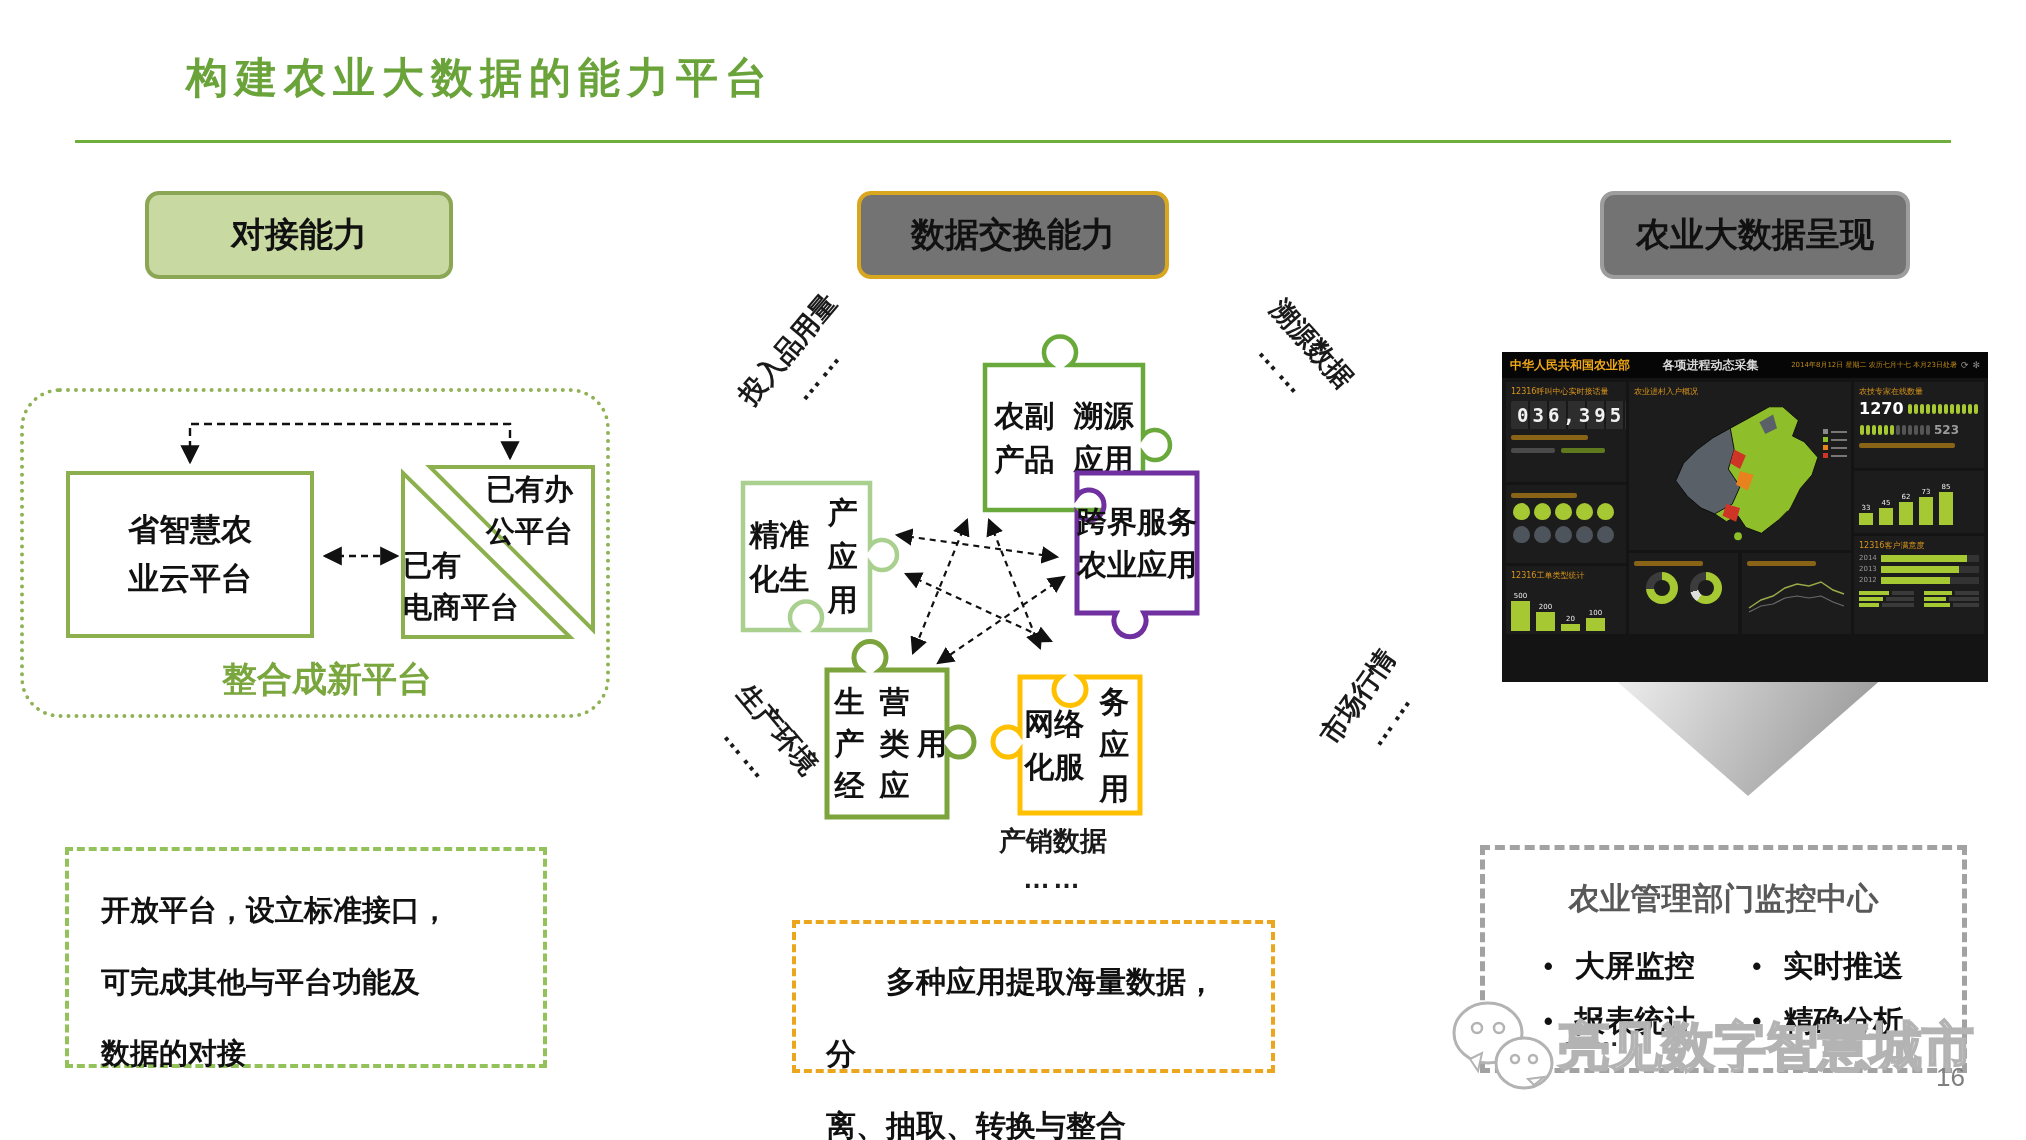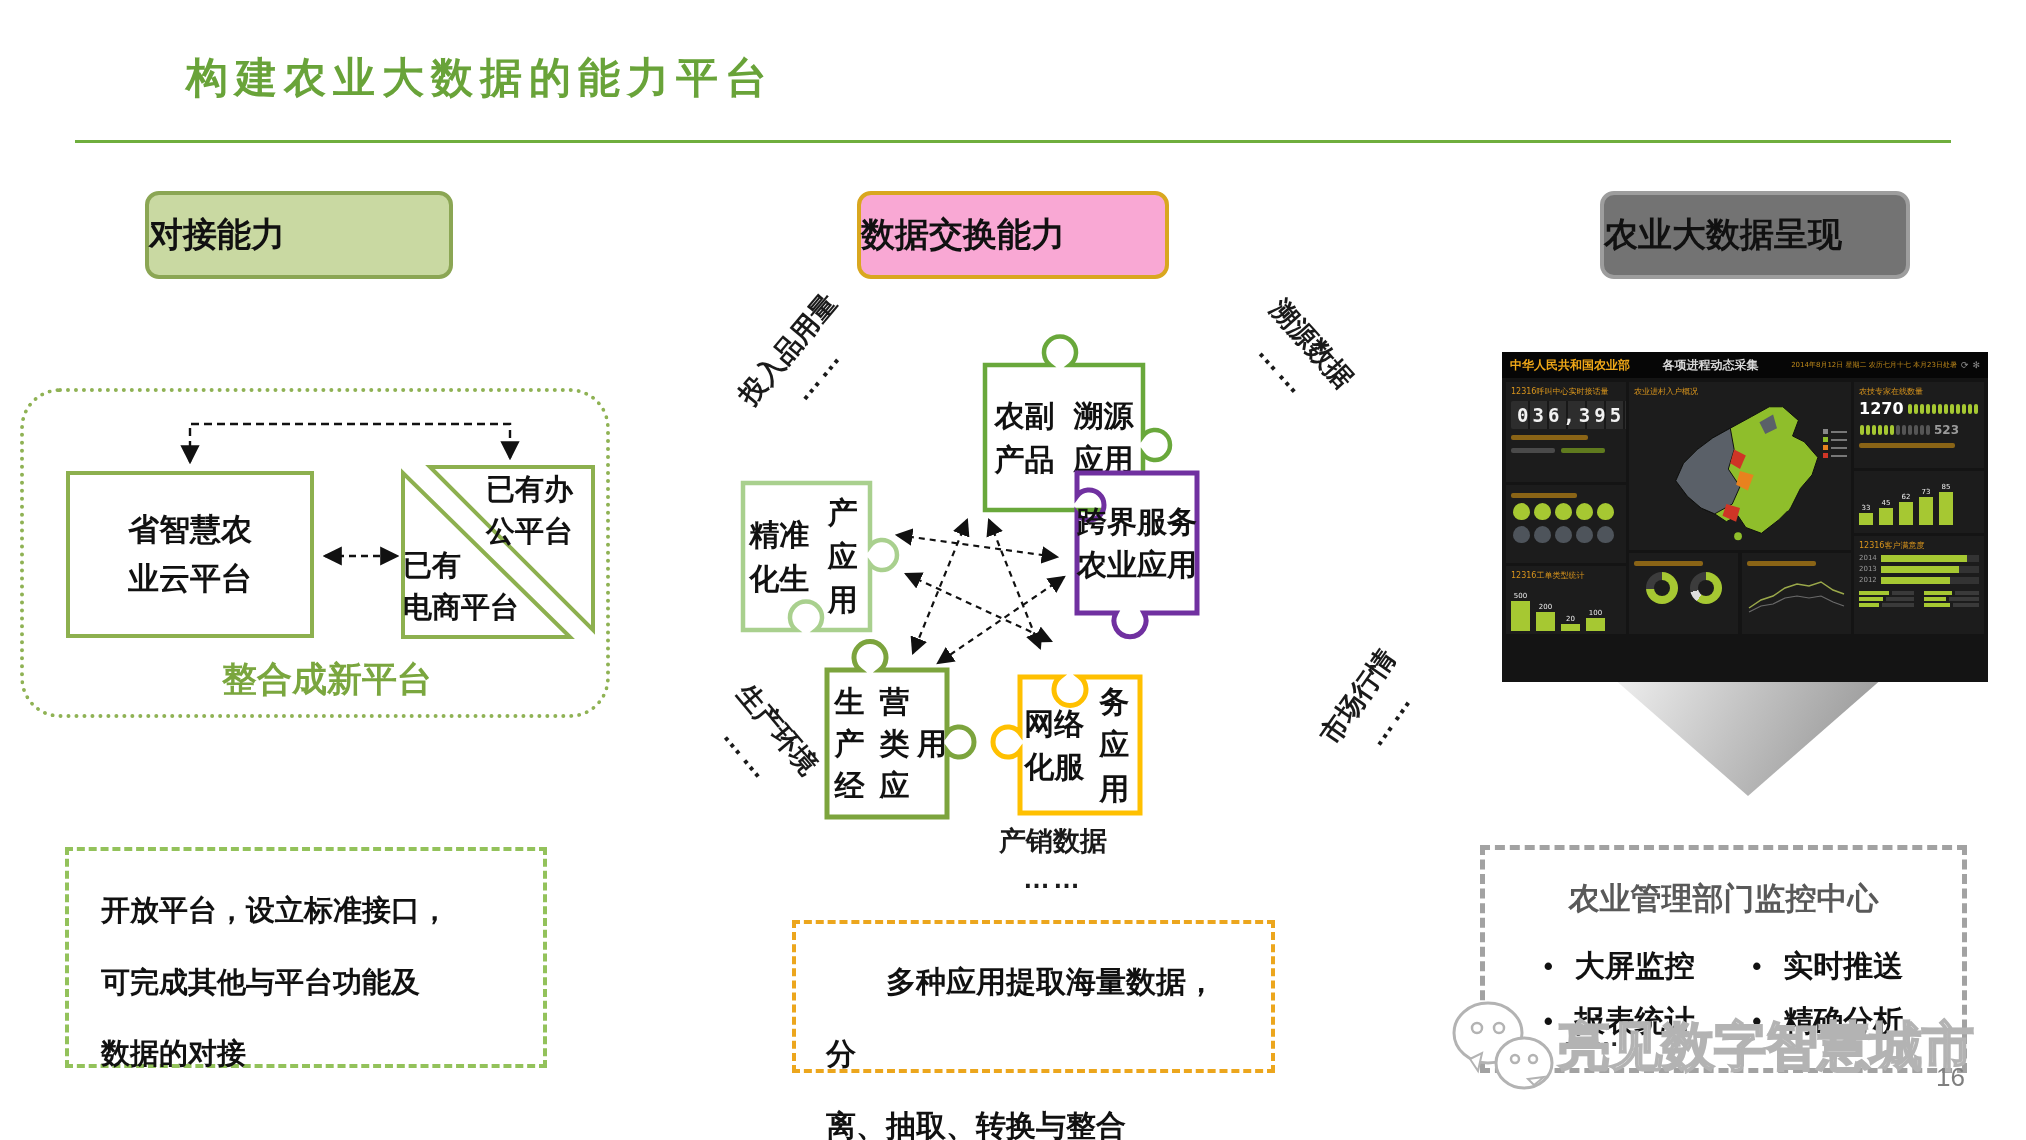--- a/index.html
+++ b/index.html
@@ -4,23 +4,23 @@
 <style>
   html,body{margin:0;padding:0;background:#fff;}
   .slide{position:relative;width:2026px;height:1140px;background:#fff;overflow:hidden;
          font-family:"Liberation Sans","DejaVu Sans",sans-serif;color:#111;}
   
   #slide-title{position:absolute;left:186px;top:50px;font-size:42px;font-weight:bold;
                letter-spacing:7px;color:#69a339;}
   #title-rule{position:absolute;left:75px;top:140px;width:1876px;height:3px;background:#6fae3d;}
   
   .cap{position:absolute;top:191px;height:88px;border-radius:14px;display:flex;
-       align-items:center;justify-content:flex-start;font-size:34px;font-weight:bold;box-sizing:border-box;}
+       align-items:center;justify-content:center;font-size:34px;font-weight:bold;box-sizing:border-box;}
   #hdr-dock{left:145px;width:308px;background:#c9d9a2;border:4px solid #8ba654;}
-  #hdr-exch{left:857px;width:312px;background:#f9a8d4;border:4px solid #d9a71f;}
+  #hdr-exch{left:857px;width:312px;background:#737373;border:4px solid #d9a71f;}
   #hdr-pres{left:1600px;width:310px;background:#737373;border:4px solid #9d9d9d;}
   
   #dock-container{position:absolute;left:20px;top:388px;width:590px;height:330px;
                   border:4px dotted #8fb254;border-radius:40px;box-sizing:border-box;}
   #cloud-box{position:absolute;left:66px;top:471px;width:248px;height:167px;background:#fff;
              border:4px solid #8db04f;box-sizing:border-box;display:flex;flex-direction:column;
              align-items:center;justify-content:center;font-size:31px;font-weight:bold;line-height:1.55;}
   #diag-svg{position:absolute;left:395px;top:455px;}
   .diag-text{position:absolute;font-size:29px;font-weight:bold;line-height:1.45;}
   #office-text{left:462px;top:468px;width:135px;text-align:center;}

